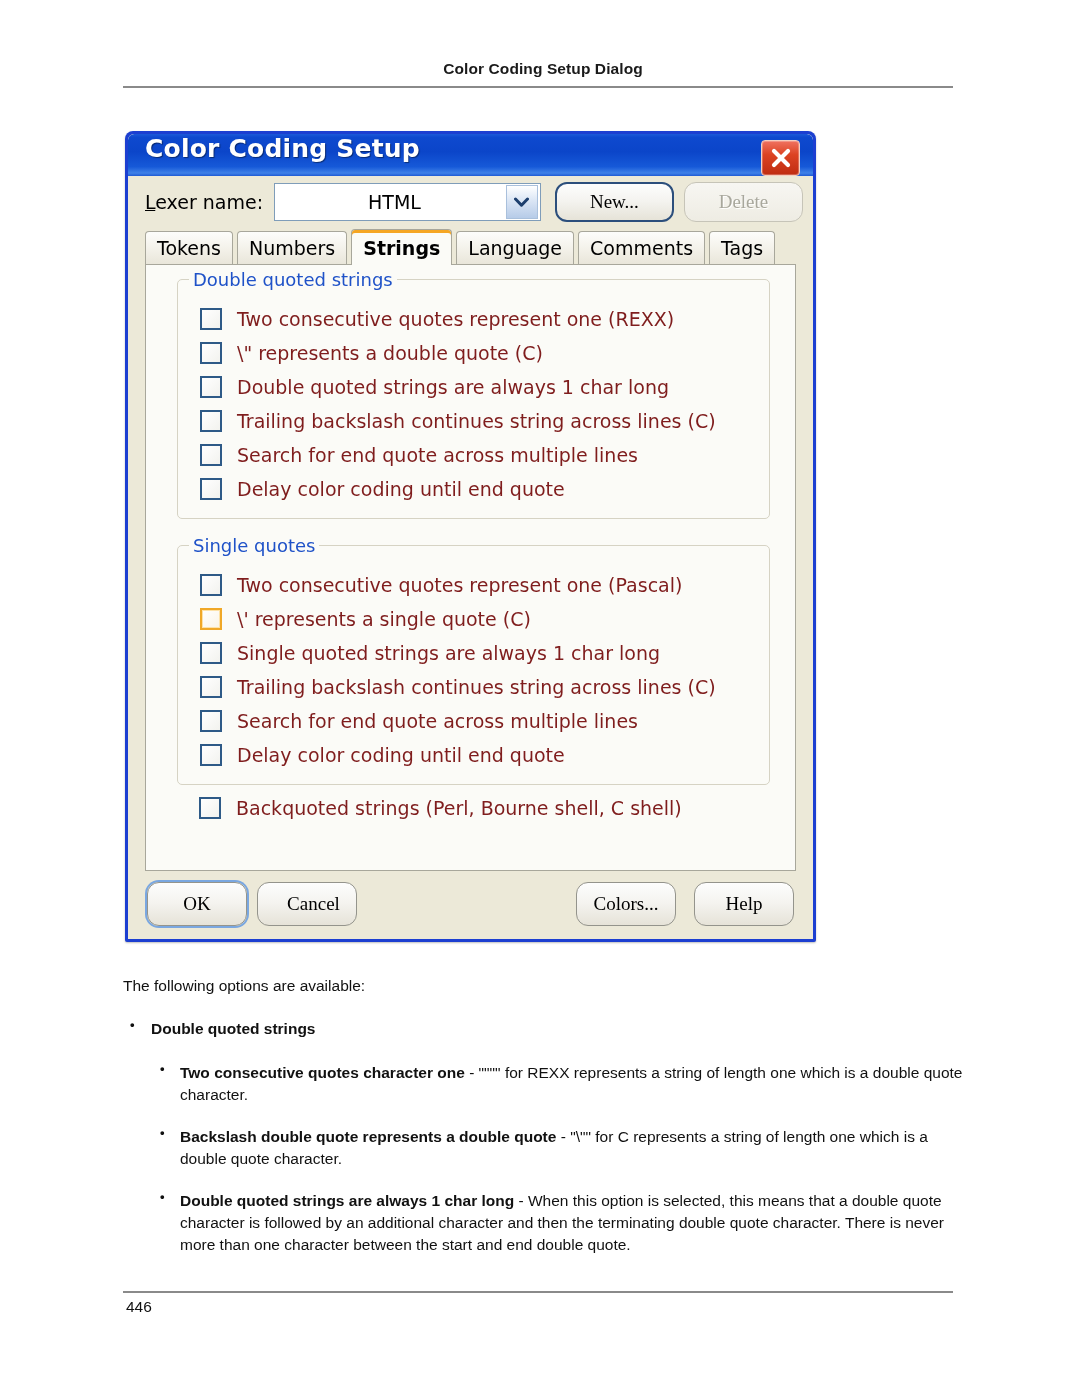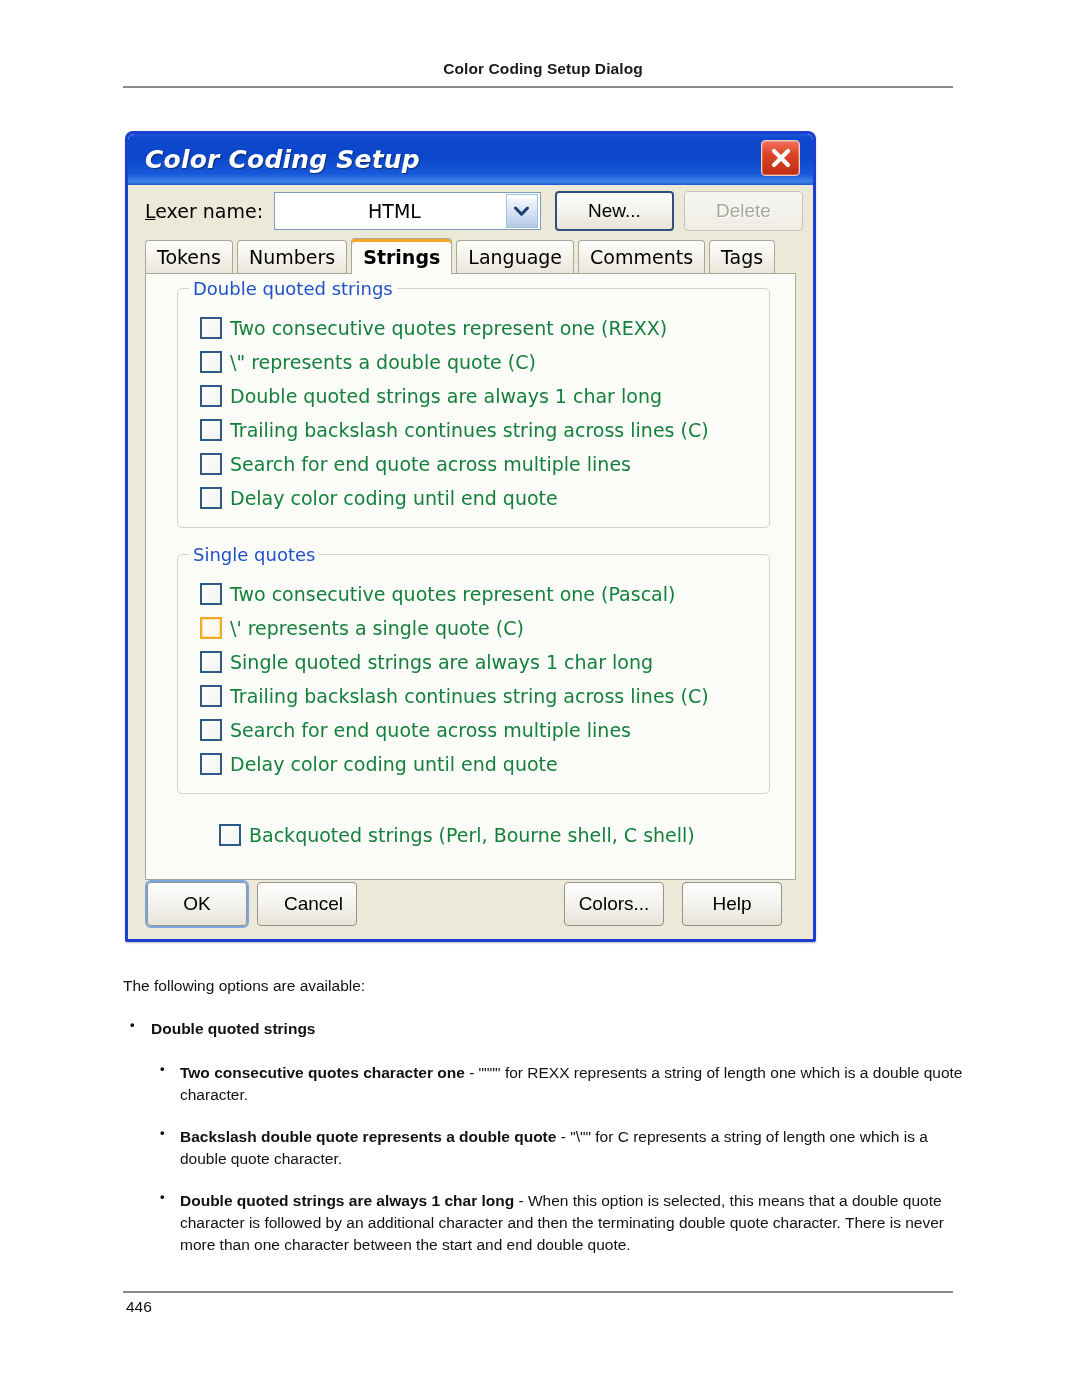--- a/index.html
+++ b/index.html
@@ -52,29 +52,28 @@
     width: 100%;
     height: 100%;
     background: #ece9d8;
     border-radius: 6px 6px 0 0;
     overflow: hidden;
     position: relative;
   }
 
   
   .titlebar {
-    height: 51px;
+    height: 42px;
     background: linear-gradient(to bottom,
       #1b59d8 0%, #0e49cf 8%, #0b45c9 42%,
       #1659d8 78%, #3f81e8 93%, #1e5ad4 100%);
     border-radius: 6px 6px 0 0;
     position: relative;
     display: flex;
-    align-items: center;
-    font-style: italic;
+    align-items: flex-start;
   }
   .titlebar-text {
     color: #ffffff;
     font-size: 25px;
     font-weight: bold;
     margin-left: 17px;
     letter-spacing: 0.2px;
     text-shadow: 1px 1px 1px rgba(0,0,0,0.45);
     font-family: "DejaVu Sans", sans-serif;
   }
@@ -134,26 +133,26 @@
     margin-right: 2px;
     background: linear-gradient(to bottom, #ffffff 0%, #dbe6f5 45%, #b6cbe8 100%);
     border: 1px solid #a9c0dc;
     display: flex;
     align-items: center;
     justify-content: center;
     cursor: pointer;
   }
 
   .btn {
-    font-family: Liberation Sans, sans-serif;
+    font-family: Liberation Serif, serif;
     font-size: 19px;
     color: #000;
     background: linear-gradient(to bottom, #fdfdfd 0%, #f4f3ef 48%, #e6e3d8 100%);
     border: 1px solid #94948c;
-    border-radius: 4px;
+    border-radius: 12px;
     height: 40px;
     cursor: pointer;
     display: flex;
     align-items: center;
     justify-content: center;
   }
   .btn-new {
     width: 124px;
     margin-left: 14px;
     border: 2px solid #2c4f7c;
@@ -250,28 +249,29 @@
     cursor: pointer;
   }
   .chkbox.hover {
     border-color: #f0a828;
     background: linear-gradient(135deg, #ffffff 0%, #faf4e6 100%);
     box-shadow: inset 0 0 0 1px #fde2a8;
   }
   .chk-label {
     font-family: "DejaVu Sans", sans-serif;
     font-size: 19px;
-    color: #15803d;
+    color: #7f1d1d;
     white-space: nowrap;
+    margin-left: 7px;
   }
 
   .standalone-row {
     display: flex;
-    align-items: flex-end;
-    padding-left: 73px;
+    align-items: flex-start;
+    padding-left: 53px;
     height: 40px;
     margin-top: 12px;
   }
 
   
   .btnrow {
     position: absolute;
     left: 0; right: 0; bottom: 5px;
     height: 60px;
     display: flex;
@@ -283,21 +283,21 @@
     height: 44px;
     font-size: 19px;
   }
   .btn-ok {
     border: 1px solid #94948c;
     box-shadow: 0 0 0 2px #7aa7e0;
     margin-left: 2px;
   }
   .btn-cancel { margin-left: 10px; padding-left: 13px; }
   .btn-colors { margin-left: auto; }
-  .btn-help { margin-left: 18px; margin-right: 14px; }
+  .btn-help { margin-left: 18px; margin-right: 2px; }
 
   
   .copy {
     position: absolute;
     left: 123px;
     top: 975px;
     width: 840px;
     font-size: 15.5px;
     color: #111;
     line-height: 1.42;

